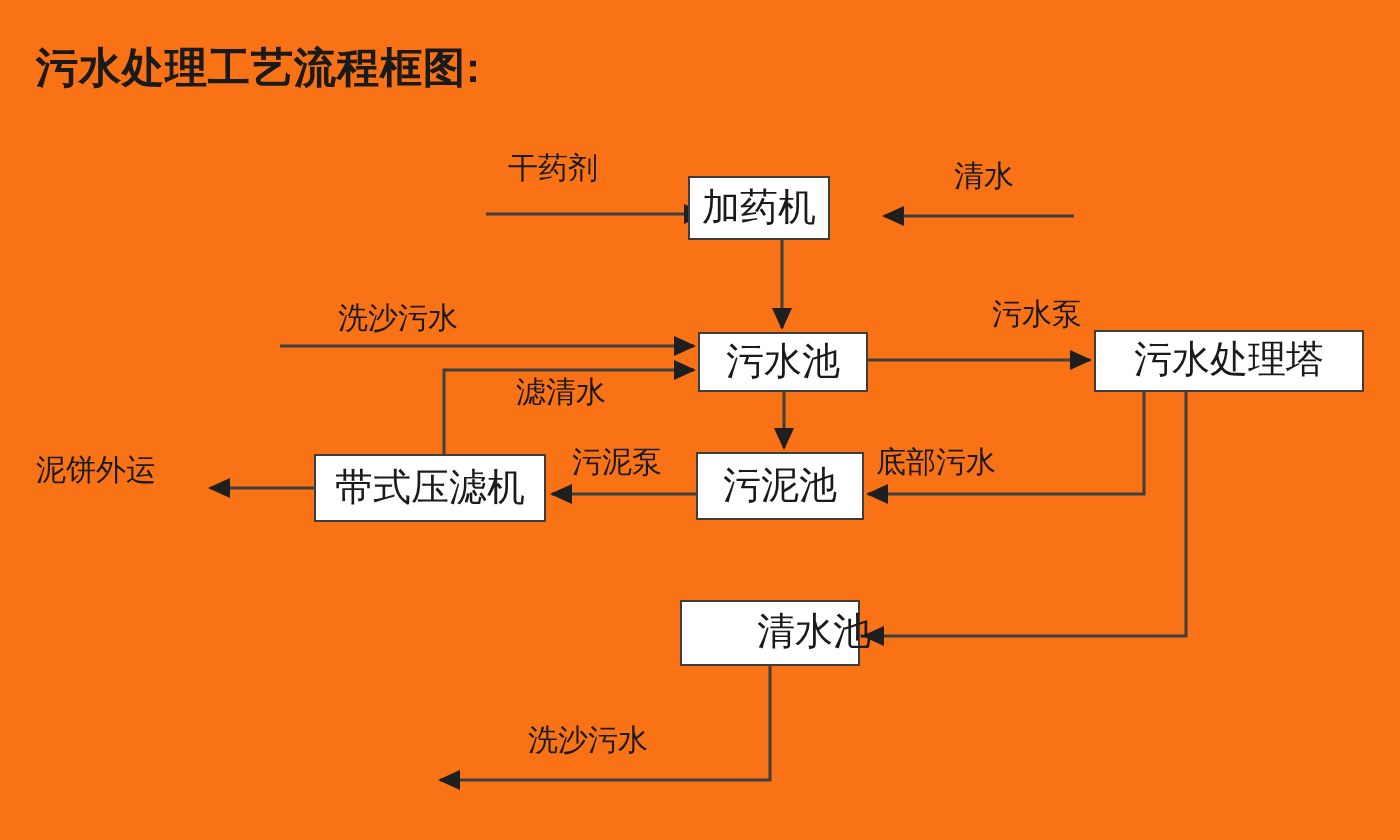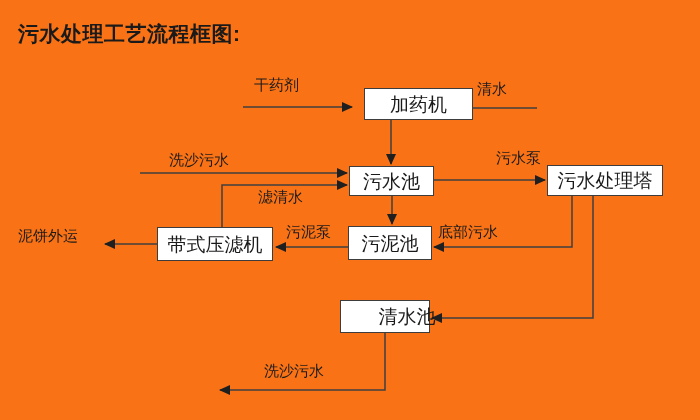--- a/index.html
+++ b/index.html
@@ -68,29 +68,29 @@
       <path d="M434 180 L545 180" marker-end="url(#arw)"></path>
       <path d="M392 196 L392 224" marker-end="url(#arw)"></path>
       <path d="M572 196 L572 247 L434 247" marker-end="url(#arw)"></path>
       <path d="M348 247 L276 247" marker-end="url(#arw)"></path>
       <path d="M157 244 L105 244" marker-end="url(#arw)"></path>
       <path d="M593 196 L593 318 L432 318" marker-end="url(#arw)"></path>
       <path d="M385 333 L385 390 L220 390" marker-end="url(#arw)"></path>
     </g>
   </svg>
 
-  <div class="node" style="left:364px; top:88px; width:109px; height:32px;">
+  <div class="node" style="left:344px; top:88px; width:71px; height:32px;">
     <span>加药机</span>
   </div>
 
   <div class="node" style="left:349px; top:166px; width:85px; height:30px;">
     <span>污水池</span>
   </div>
 
-  <div class="node" style="left:547px; top:165px; width:116px; height:31px;">
+  <div class="node" style="left:547px; top:165px; width:135px; height:31px;">
     <span>污水处理塔</span>
   </div>
 
   <div class="node" style="left:157px; top:227px; width:116px; height:34px;">
     <span>带式压滤机</span>
   </div>
 
   <div class="node" style="left:348px; top:226px; width:84px; height:34px;">
     <span>污泥池</span>
   </div>

